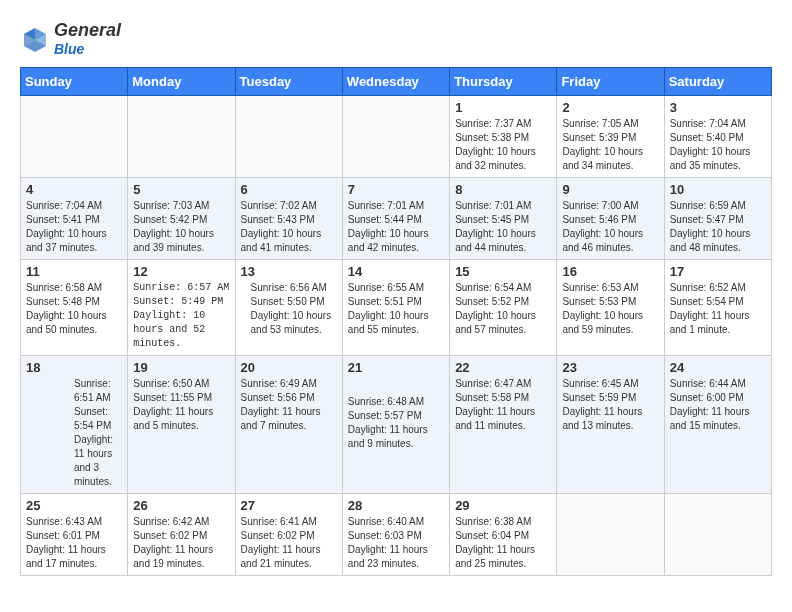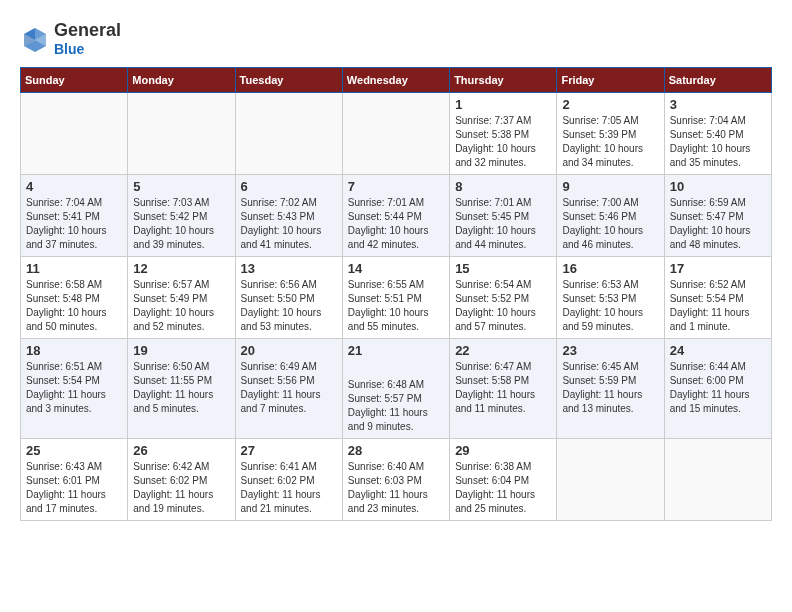--- a/index.html
+++ b/index.html
@@ -27,23 +27,23 @@
     .location {
       font-size: 16px;
       color: #555;
     }
     .calendar {
       width: 100%;
       border-collapse: collapse;
       border: 1px solid #ccc;
     }
     .calendar th {
-      background: #7f1d1d;
+      background: #3b82f6;
       color: #fff;
-      font-size: 11px;
+      font-size: 13px;
       font-weight: bold;
       padding: 6px 4px;
       text-align: left;
       border: 1px solid #1a5aaa;
     }
     .calendar td {
       vertical-align: top;
       border: 1px solid #ccc;
       padding: 4px 5px;
       width: calc(100% / 7);
@@ -66,20 +66,21 @@
     .day-detail {
       font-size: 10px;
       line-height: 1.4;
       color: #333;
     }
     .empty { background: #f9f9f9 !important; }
     .logo-wrapper {
       display: flex;
       flex-direction: column;
       align-items: center;
+      font-style: italic;
     }
     .logo-top {
       display: flex;
       align-items: center;
     }
   </style>
 </head>
 <body>
 
 <div class="header">
@@ -184,27 +185,27 @@
       </tr>
       <tr>
         <td>
           <span class="day-num">11</span>
           <div class="day-detail" style="white-space: pre-line;">Sunrise: 6:58 AM
 Sunset: 5:48 PM
 Daylight: 10 hours and 50 minutes.</div>
         </td>
         <td>
           <span class="day-num">12</span>
-          <div class="day-detail" style="white-space: pre-line;">Sunrise: 6:57 AM
+          <div class="day-detail" style="white-space: pre-line; font-family: Liberation Mono, monospace;">Sunrise: 6:57 AM
 Sunset: 5:49 PM
 Daylight: 10 hours and 52 minutes.</div>
         </td>
         <td>
           <span class="day-num">13</span>
-          <div class="day-detail" style="white-space: pre-line;">Sunrise: 6:56 AM
+          <div class="day-detail" style="white-space: pre-line; margin-left: 10px;">Sunrise: 6:56 AM
 Sunset: 5:50 PM
 Daylight: 10 hours and 53 minutes.</div>
         </td>
         <td>
           <span class="day-num">14</span>
           <div class="day-detail" style="white-space: pre-line;">Sunrise: 6:55 AM
 Sunset: 5:51 PM
 Daylight: 10 hours and 55 minutes.</div>
         </td>
         <td>
@@ -222,21 +223,21 @@
         <td>
           <span class="day-num">17</span>
           <div class="day-detail" style="white-space: pre-line;">Sunrise: 6:52 AM
 Sunset: 5:54 PM
 Daylight: 11 hours and 1 minute.</div>
         </td>
       </tr>
       <tr>
         <td>
           <span class="day-num">18</span>
-          <div class="day-detail" style="white-space: pre-line;">Sunrise: 6:51 AM
+          <div class="day-detail" style="white-space: pre-line; margin-left: 48px;">Sunrise: 6:51 AM
 Sunset: 5:54 PM
 Daylight: 11 hours and 3 minutes.</div>
         </td>
         <td>
           <span class="day-num">19</span>
           <div class="day-detail" style="white-space: pre-line;">Sunrise: 6:50 AM
 Sunset: 11:55 PM
 Daylight: 11 hours and 5 minutes.</div>
         </td>
         <td>

